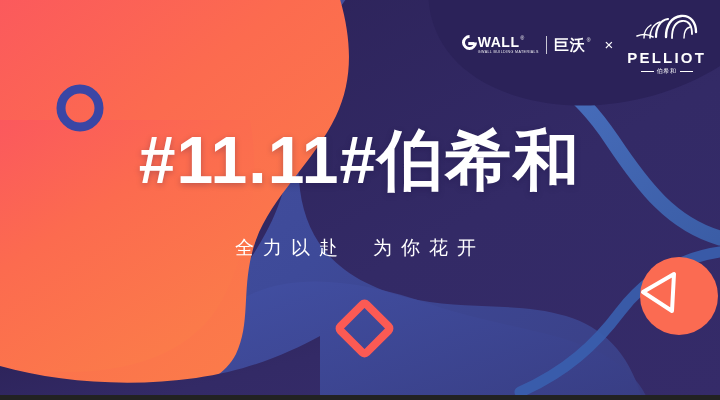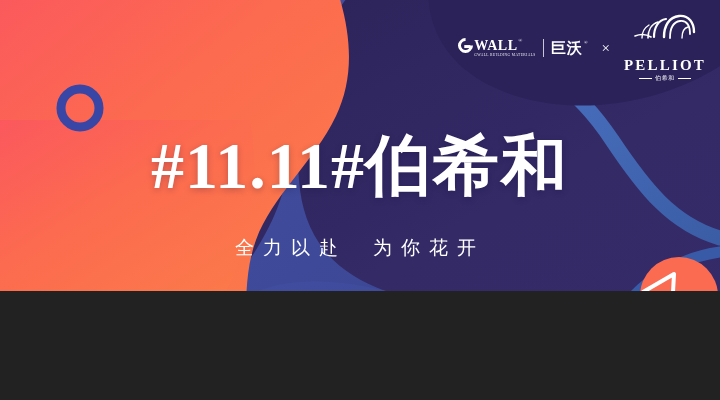--- a/index.html
+++ b/index.html
@@ -3,23 +3,23 @@
 <meta charset="utf-8">
 <style>
   html, body {
     margin: 0;
     padding: 0;
     background: #222;
   }
   #banner {
     position: relative;
     width: 720px;
-    height: 291px;
+    height: 395px;
     overflow: hidden;
-    font-family: Liberation Serif, serif;
+    font-family: Liberation Sans, sans-serif;
     background: #d946ef;
   }
   .layer { position: absolute; top: 0; left: 0; width: 720px; height: 400px; }
   .svg-layer { display: block; }
 
   
   .logo-bar {
     position: absolute;
     top: 14px;
     right: 14px;
@@ -119,21 +119,21 @@
     align-items: center;
     line-height: 1;
   }
   .pelliot-wave { display: block; }
   .pelliot-text {
     color: #ffffff;
     font-size: 15px;
     font-weight: bold;
     letter-spacing: 2.2px;
     line-height: 16px;
-    margin-top: 17px;
+    margin-top: 10px;
   }
   .pelliot-cn-row {
     display: flex;
     align-items: center;
     gap: 3px;
     margin-top: 2px;
   }
   .pelliot-rule {
     width: 13px;
     height: 1px;
@@ -142,21 +142,21 @@
   .pelliot-cn {
     color: #ffffff;
     font-size: 6px;
     letter-spacing: 0.6px;
     line-height: 7px;
   }
 
   
   .headline {
     position: absolute;
-    top: 130px;
+    top: 124px;
     left: 0;
     width: 720px;
     text-align: center;
     z-index: 30;
     color: #ffffff;
     font-size: 66px;
     font-weight: bold;
     letter-spacing: 0px;
     line-height: 72px;
     white-space: nowrap;

